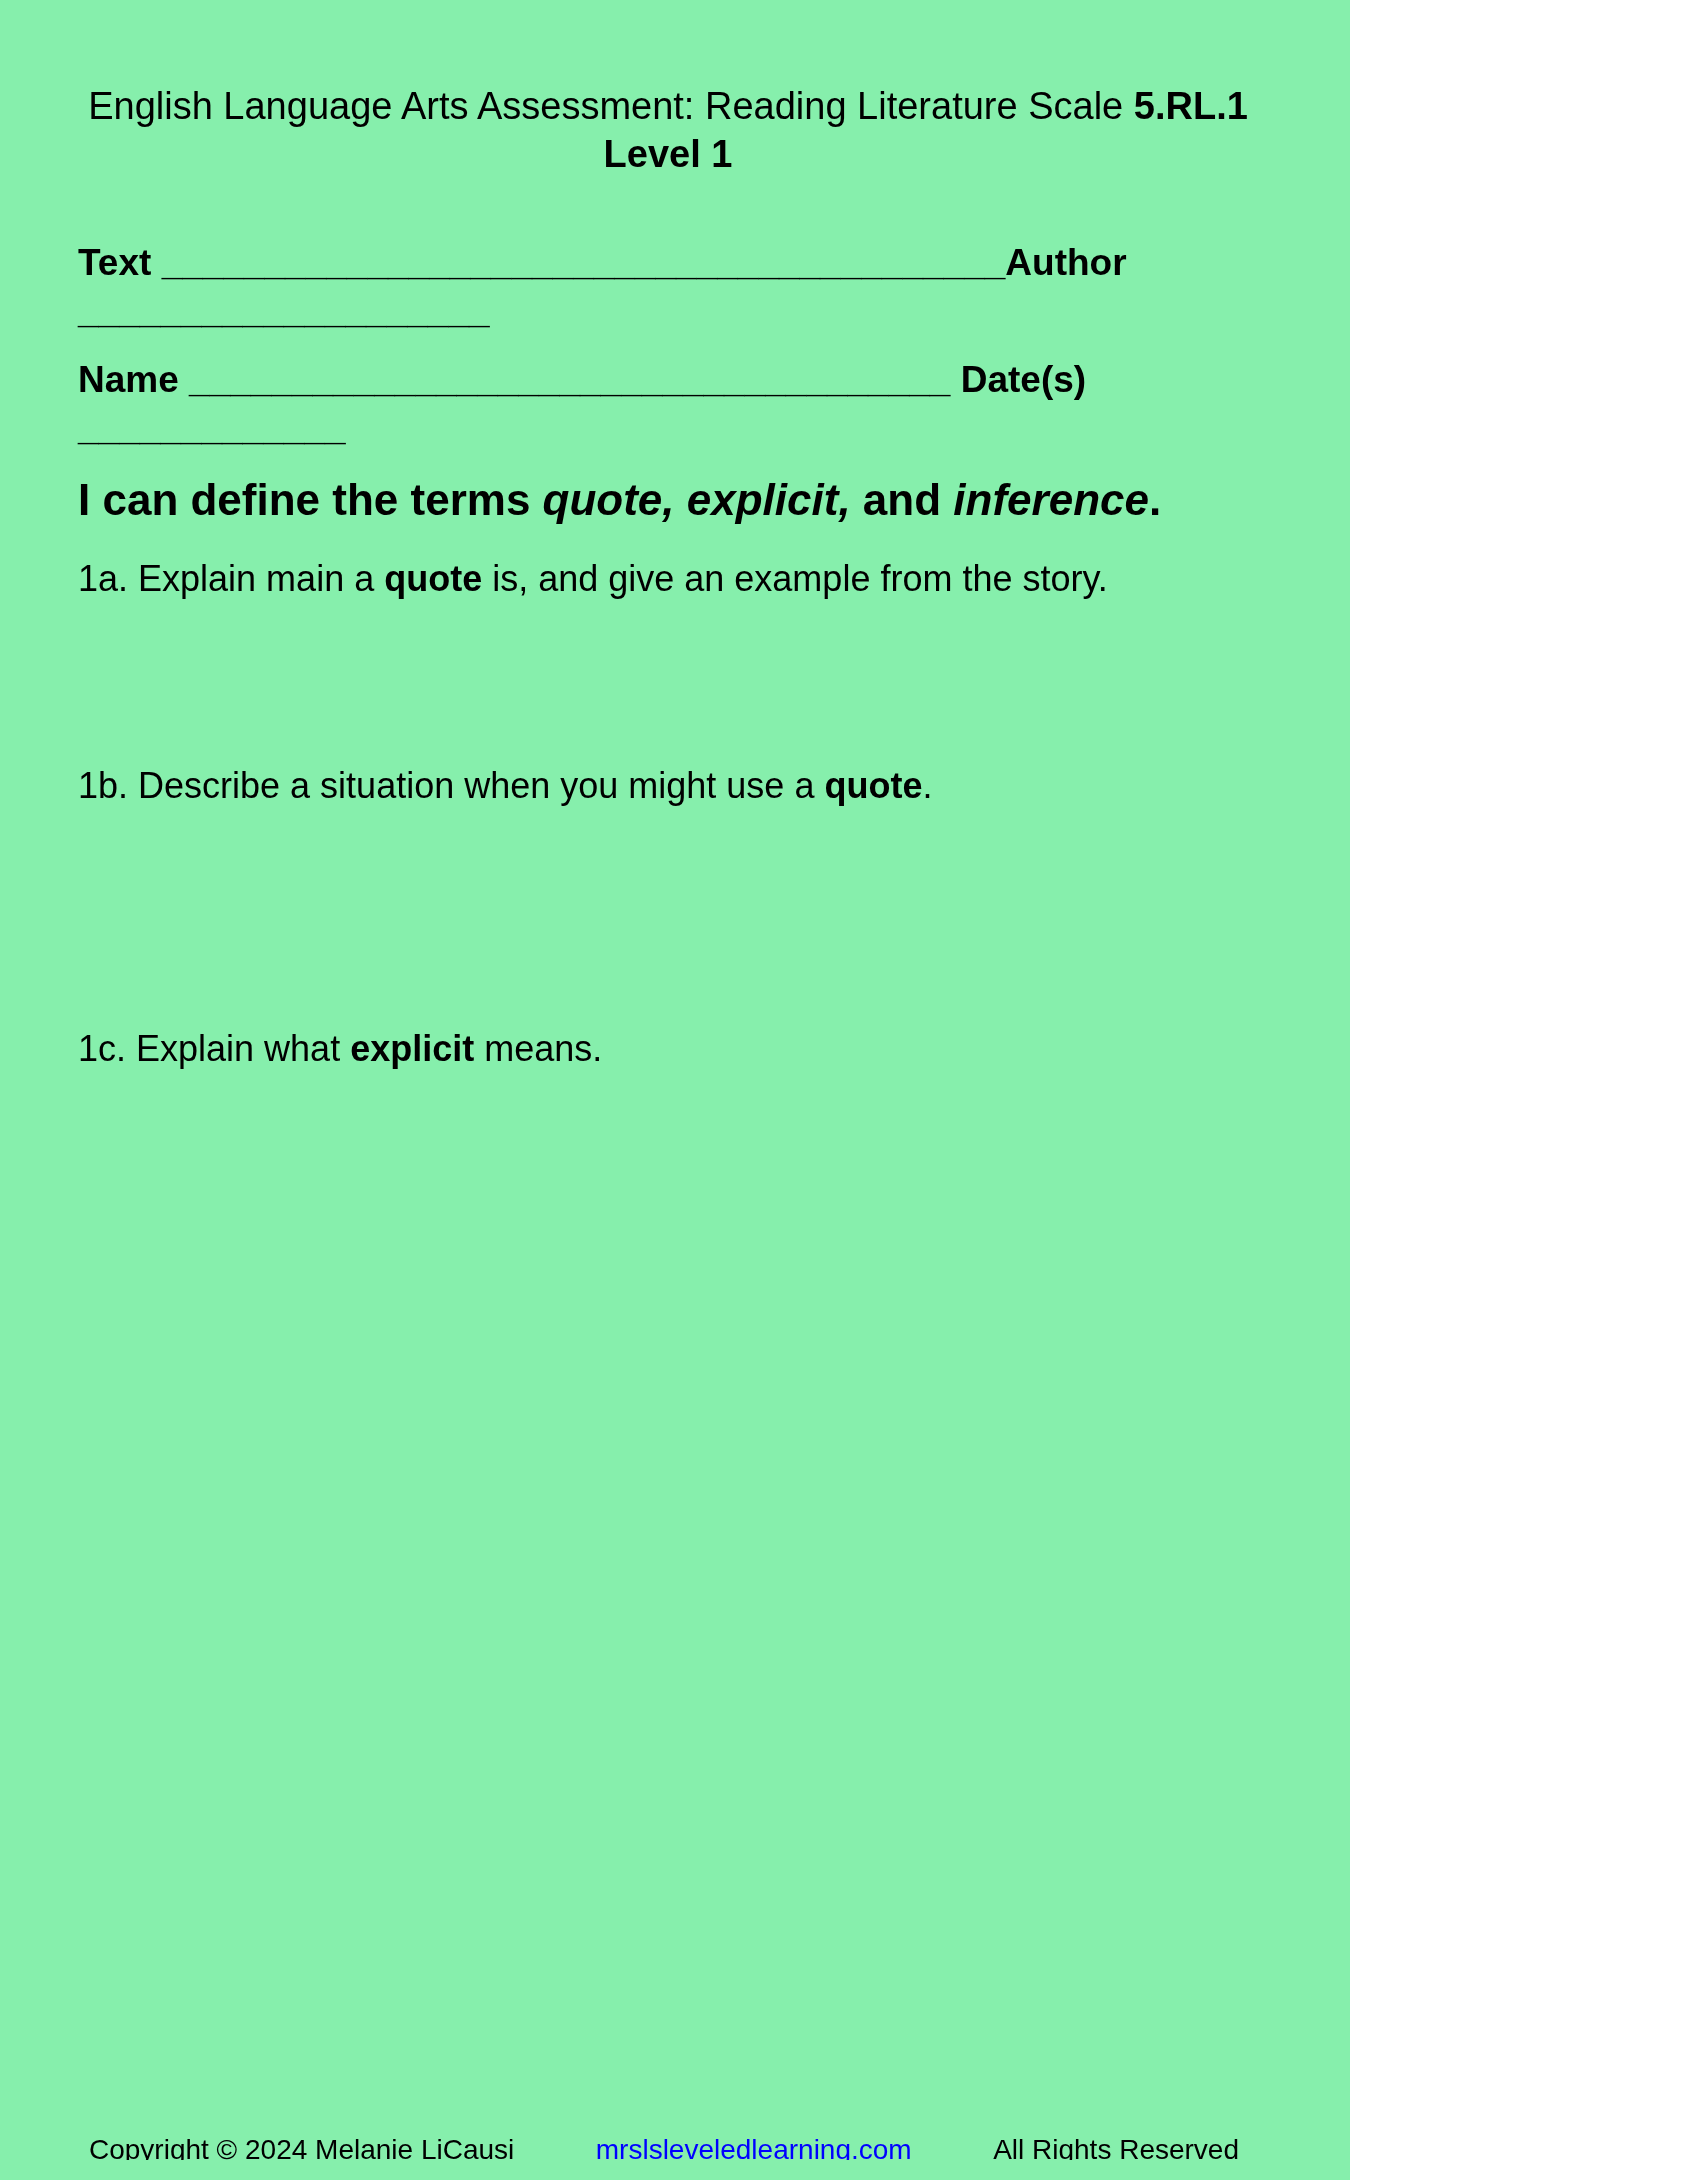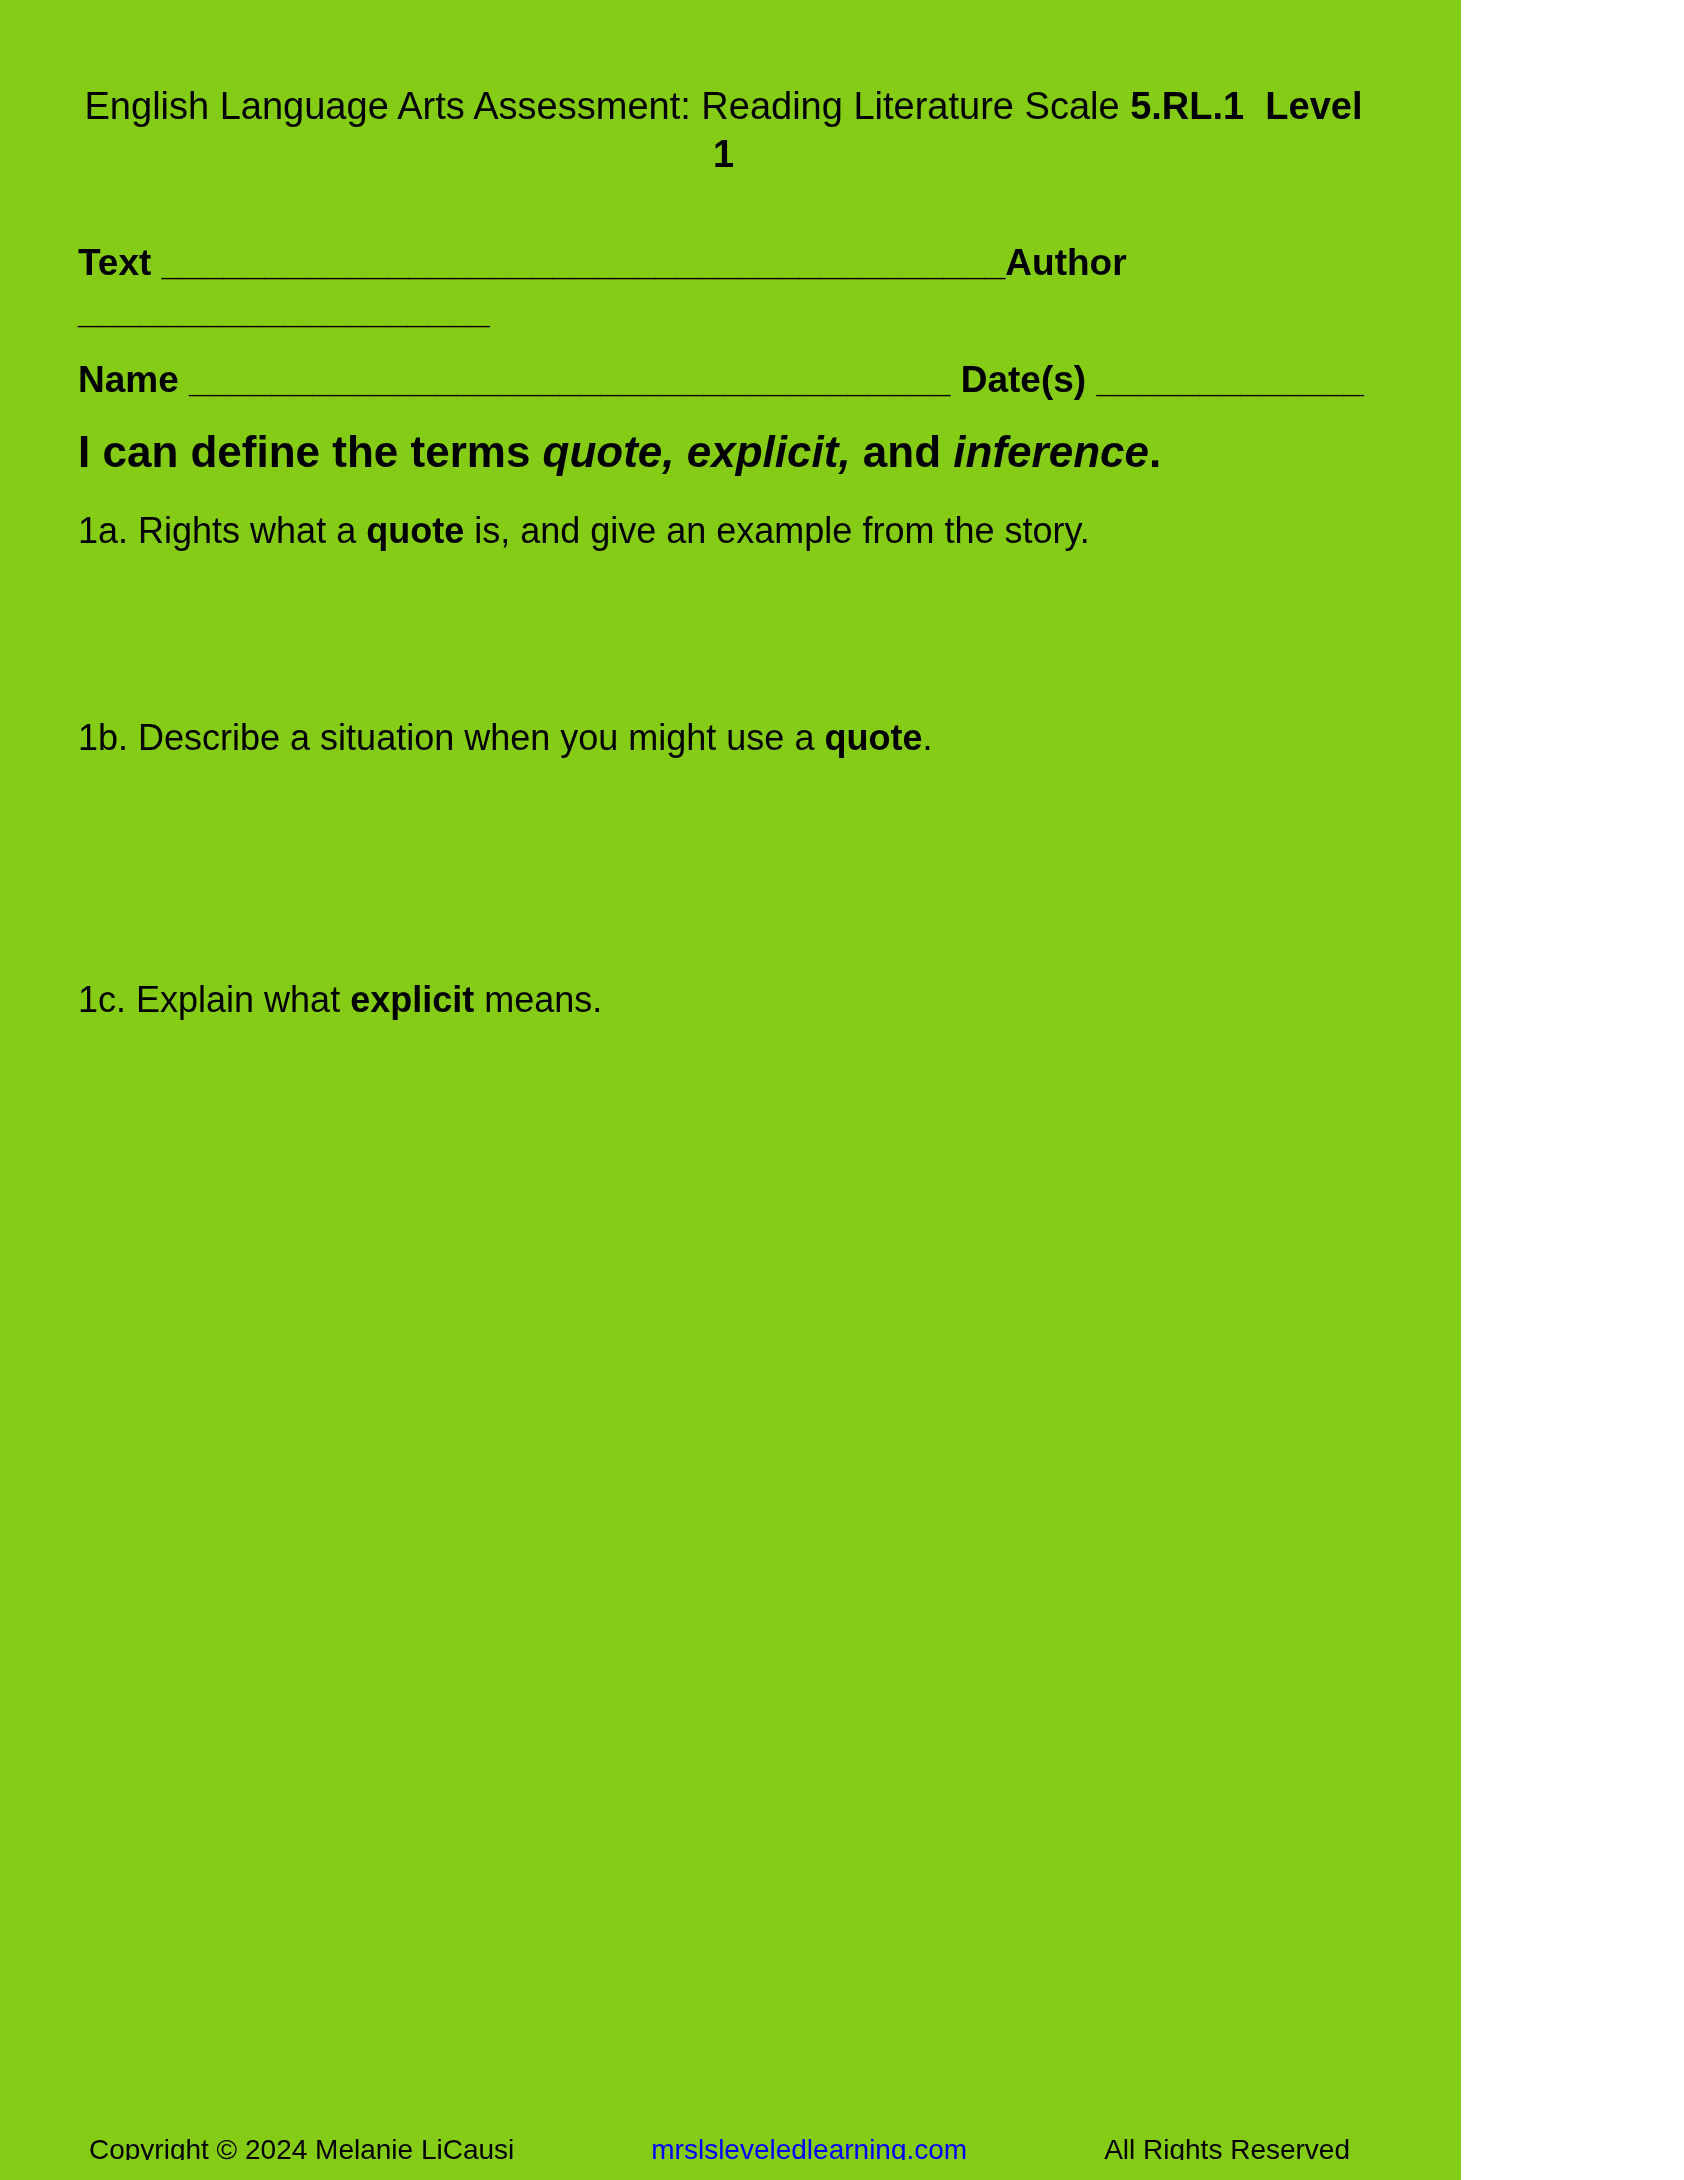--- a/index.html
+++ b/index.html
@@ -2,23 +2,23 @@
 <html style="font-size:13.6px"><head>
 <meta charset="utf-8">
 <style>
   html, body {
     margin: 0;
     padding: 0;
     background: #ffffff;
   }
   .page {
     position: relative;
-    width: 1461px;
+    width: 1350px;
     height: 2181px;
-    background: #84cc16;
+    background: #86efac;
     color: #000000;
     font-family: "Liberation Sans", sans-serif;
     overflow: hidden;
   }
   .content {
     position: absolute;
     left: 78px;
     right: 92px;
     top: 0;
   }
@@ -93,21 +93,21 @@
   <div class="content">
 
     <h1 class="doc-title"><span>English Language Arts Assessment: Reading Literature Scale </span><b>5.RL.1  Level 1</b></h1>
 
     <div class="field-line line-text-author"><span>Text </span><span class="blank">_________________________________________</span><span>Author </span><span class="blank">____________________</span></div>
 
     <div class="field-line line-name-date"><span>Name </span><span class="blank">_____________________________________</span><span> Date(s) </span><span class="blank">_____________</span></div>
 
     <div class="objective"><span>I can define the terms </span><span class="it">quote, explicit,</span><span> and </span><span class="it">inference</span><span>.</span></div>
 
-    <p class="question q-a"><span>1a. Rights what a </span><b>quote</b><span> is, and give an example from the story.</span></p>
+    <p class="question q-a"><span>1a. Explain main a </span><b>quote</b><span> is, and give an example from the story.</span></p>
 
     <p class="question q-b"><span>1b. Describe a situation when you might use a </span><b>quote</b><span>.</span></p>
 
     <p class="question q-c"><span>1c. Explain what </span><b>explicit</b><span> means.</span></p>
 
 
 
 
   </div>
 

